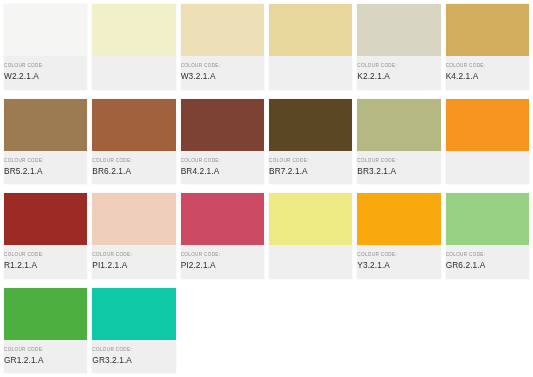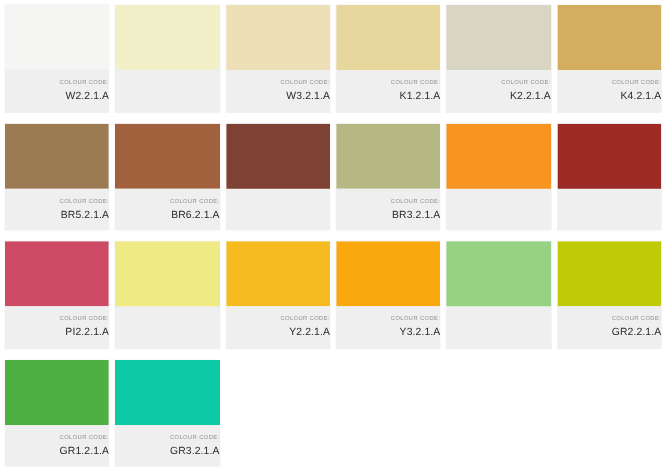--- a/index.html
+++ b/index.html
@@ -33,21 +33,21 @@
   }
   .swatch-color {
     flex: 0 0 61%;
     width: 100%;
   }
   .swatch-label {
     flex: 1 1 auto;
     background: #efeff0;
     display: flex;
     flex-direction: column;
-    align-items: flex-end;
+    align-items: flex-start;
     justify-content: center;
     padding-bottom: 1px;
   }
   .swatch-caption {
     font-size: 4.6px;
     letter-spacing: 0.35px;
     color: #8e8e8e;
     text-transform: uppercase;
     line-height: 1;
     margin-bottom: 3.5px;
@@ -77,24 +77,20 @@
     </div>
     <div class="swatch-card">
       <div class="swatch-color" style="background-color: rgb(237, 223, 182);"></div>
       <div class="swatch-label">
         <div class="swatch-caption">COLOUR CODE:</div>
         <div class="swatch-code">W3.2.1.A</div>
       </div>
     </div>
     <div class="swatch-card">
       <div class="swatch-color" style="background-color: rgb(232, 215, 156);"></div>
-      <div class="swatch-label">
-        <div class="swatch-caption">COLOUR CODE:</div>
-        <div class="swatch-code">K1.2.1.A</div>
-      </div>
     </div>
     <div class="swatch-card">
       <div class="swatch-color" style="background-color: rgb(216, 213, 195);"></div>
       <div class="swatch-label">
         <div class="swatch-caption">COLOUR CODE:</div>
         <div class="swatch-code">K2.2.1.A</div>
       </div>
     </div>
     <div class="swatch-card">
       <div class="swatch-color" style="background-color: rgb(210, 174, 94);"></div>
@@ -112,66 +108,78 @@
     </div>
     <div class="swatch-card">
       <div class="swatch-color" style="background-color: rgb(161, 97, 60);"></div>
       <div class="swatch-label">
         <div class="swatch-caption">COLOUR CODE:</div>
         <div class="swatch-code">BR6.2.1.A</div>
       </div>
     </div>
     <div class="swatch-card">
       <div class="swatch-color" style="background-color: rgb(126, 66, 52);"></div>
+      <div class="swatch-label">
+        <div class="swatch-caption">COLOUR CODE:</div>
+        <div class="swatch-code">BR4.2.1.A</div>
+      </div>
+    </div>
+    <div class="swatch-card">
+      <div class="swatch-color" style="background-color: rgb(91, 71, 36);"></div>
+      <div class="swatch-label">
+        <div class="swatch-caption">COLOUR CODE:</div>
+        <div class="swatch-code">BR7.2.1.A</div>
+      </div>
     </div>
     <div class="swatch-card">
       <div class="swatch-color" style="background-color: rgb(181, 184, 131);"></div>
       <div class="swatch-label">
         <div class="swatch-caption">COLOUR CODE:</div>
         <div class="swatch-code">BR3.2.1.A</div>
       </div>
     </div>
     <div class="swatch-card">
       <div class="swatch-color" style="background-color: rgb(248, 148, 32);"></div>
     </div>
     <div class="swatch-card">
       <div class="swatch-color" style="background-color: rgb(156, 43, 38);"></div>
+      <div class="swatch-label">
+        <div class="swatch-caption">COLOUR CODE:</div>
+        <div class="swatch-code">R1.2.1.A</div>
+      </div>
+    </div>
+    <div class="swatch-card">
+      <div class="swatch-color" style="background-color: rgb(239, 207, 188);"></div>
+      <div class="swatch-label">
+        <div class="swatch-caption">COLOUR CODE:</div>
+        <div class="swatch-code">PI1.2.1.A</div>
+      </div>
     </div>
     <div class="swatch-card">
       <div class="swatch-color" style="background-color: rgb(204, 74, 99);"></div>
       <div class="swatch-label">
         <div class="swatch-caption">COLOUR CODE:</div>
         <div class="swatch-code">PI2.2.1.A</div>
       </div>
     </div>
     <div class="swatch-card">
       <div class="swatch-color" style="background-color: rgb(239, 235, 132);"></div>
     </div>
     <div class="swatch-card">
-      <div class="swatch-color" style="background-color: rgb(245, 187, 33);"></div>
-      <div class="swatch-label">
-        <div class="swatch-caption">COLOUR CODE:</div>
-        <div class="swatch-code">Y2.2.1.A</div>
-      </div>
-    </div>
-    <div class="swatch-card">
       <div class="swatch-color" style="background-color: rgb(249, 168, 13);"></div>
       <div class="swatch-label">
         <div class="swatch-caption">COLOUR CODE:</div>
         <div class="swatch-code">Y3.2.1.A</div>
       </div>
     </div>
     <div class="swatch-card">
       <div class="swatch-color" style="background-color: rgb(150, 209, 132);"></div>
-    </div>
-    <div class="swatch-card">
-      <div class="swatch-color" style="background-color: rgb(192, 203, 8);"></div>
       <div class="swatch-label">
         <div class="swatch-caption">COLOUR CODE:</div>
-        <div class="swatch-code">GR2.2.1.A</div>
+        <div class="swatch-code">GR6.2.1.A</div>
       </div>
     </div>
     <div class="swatch-card">
       <div class="swatch-color" style="background-color: rgb(76, 175, 63);"></div>
       <div class="swatch-label">
         <div class="swatch-caption">COLOUR CODE:</div>
         <div class="swatch-code">GR1.2.1.A</div>
       </div>
     </div>
     <div class="swatch-card">

